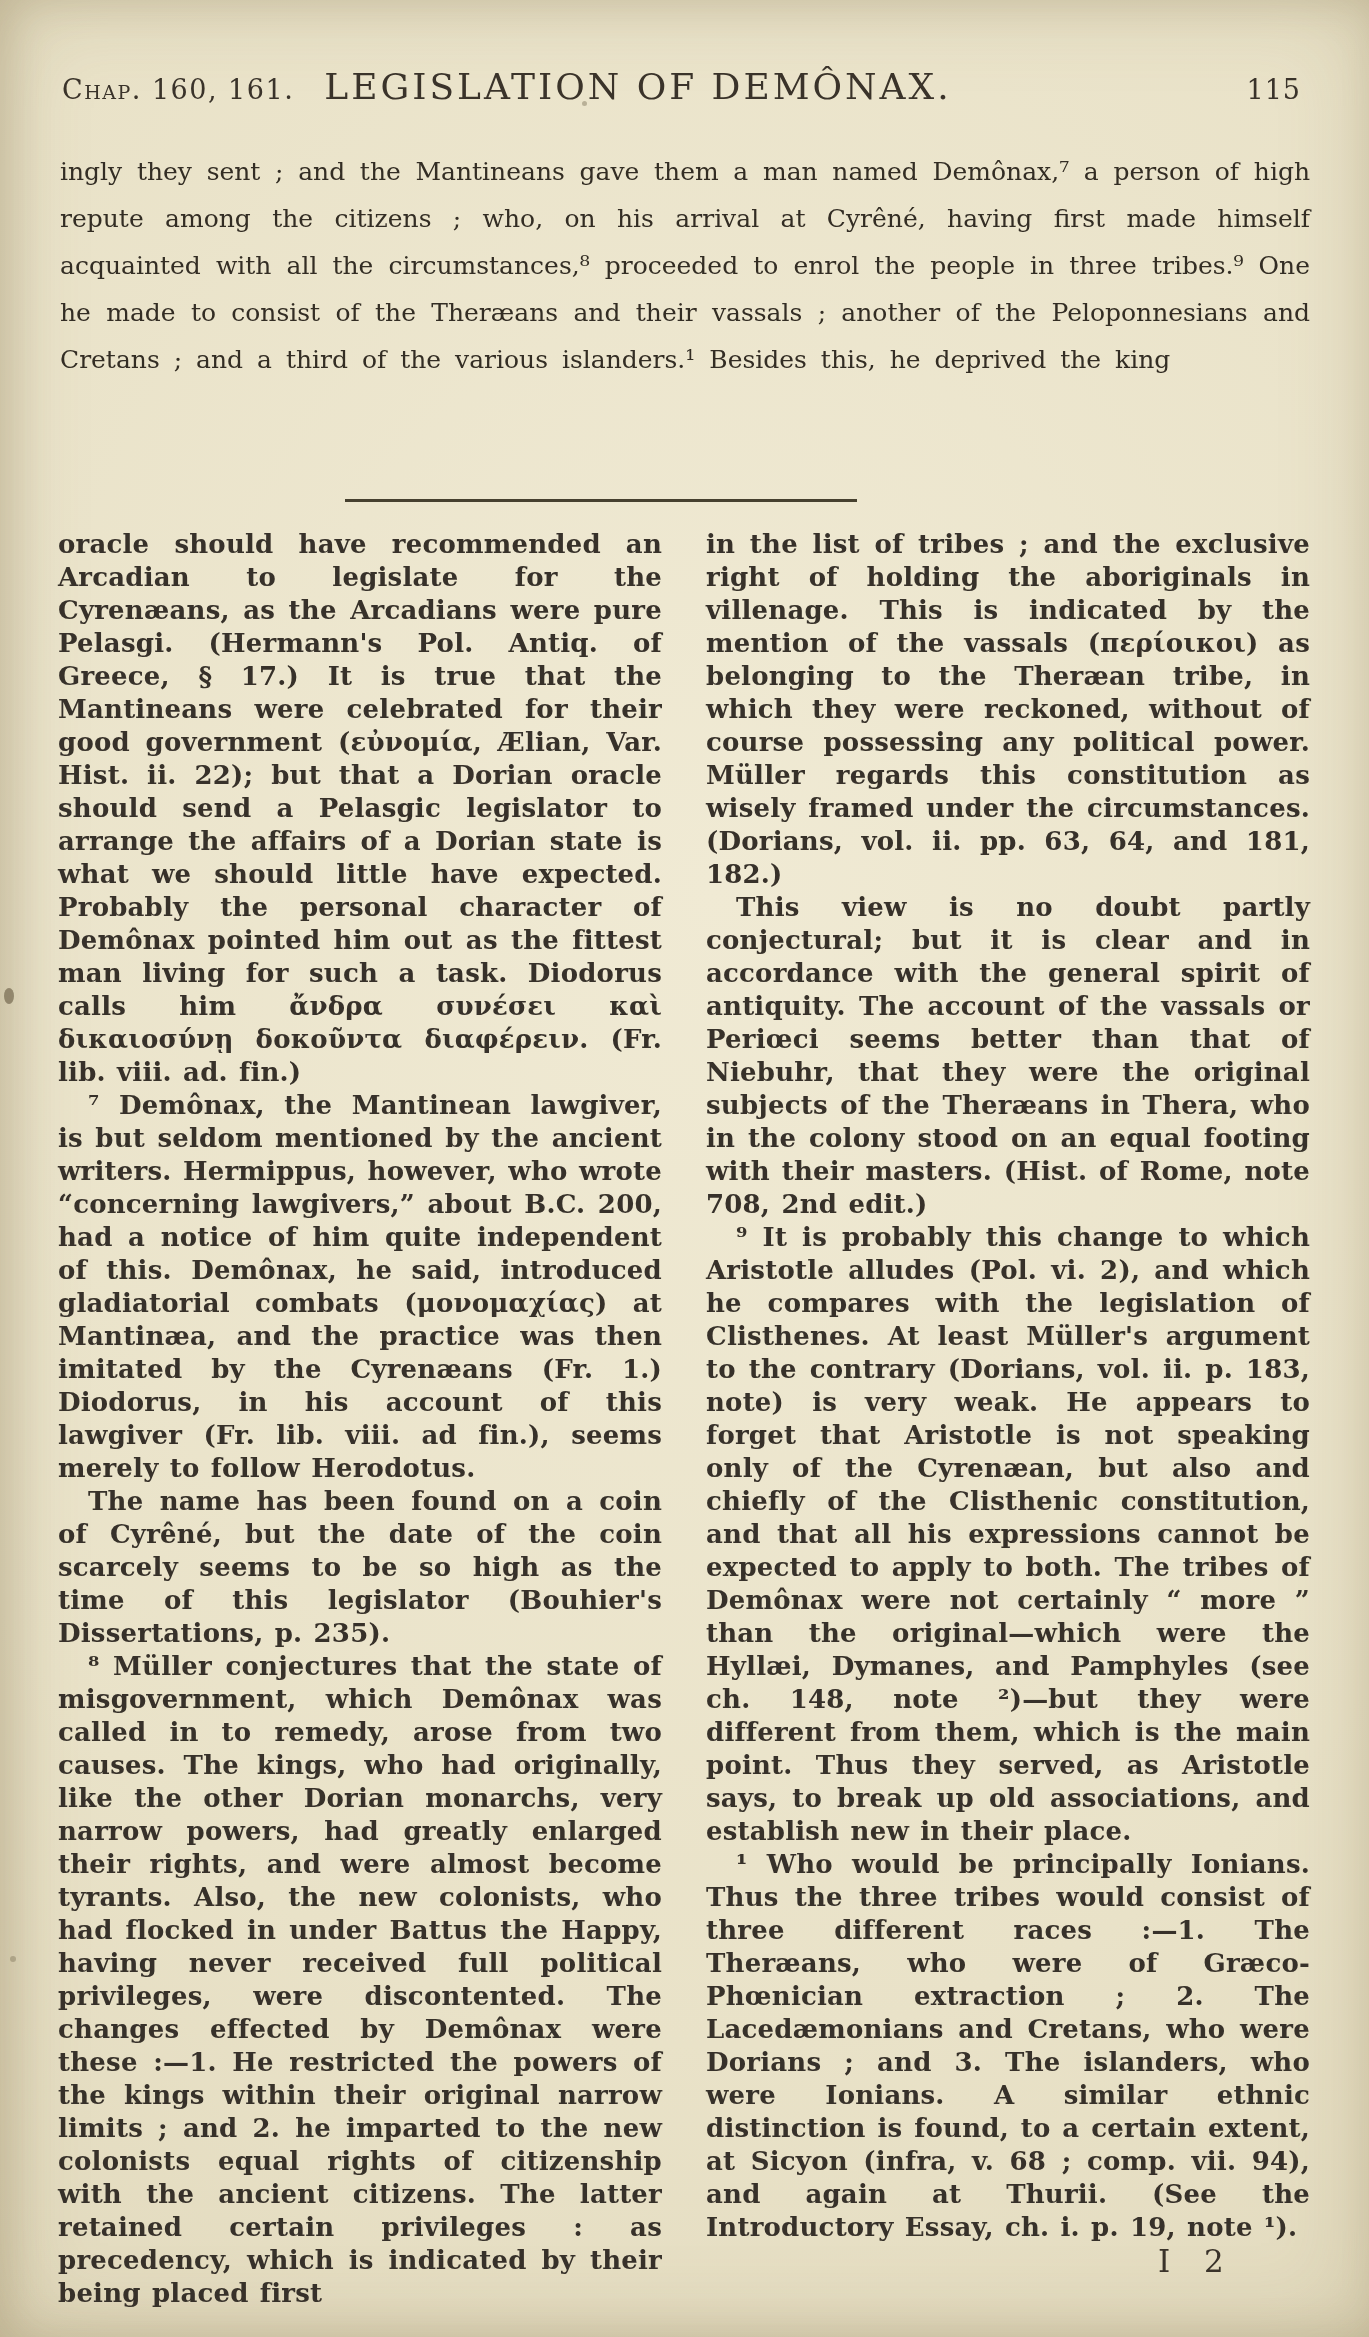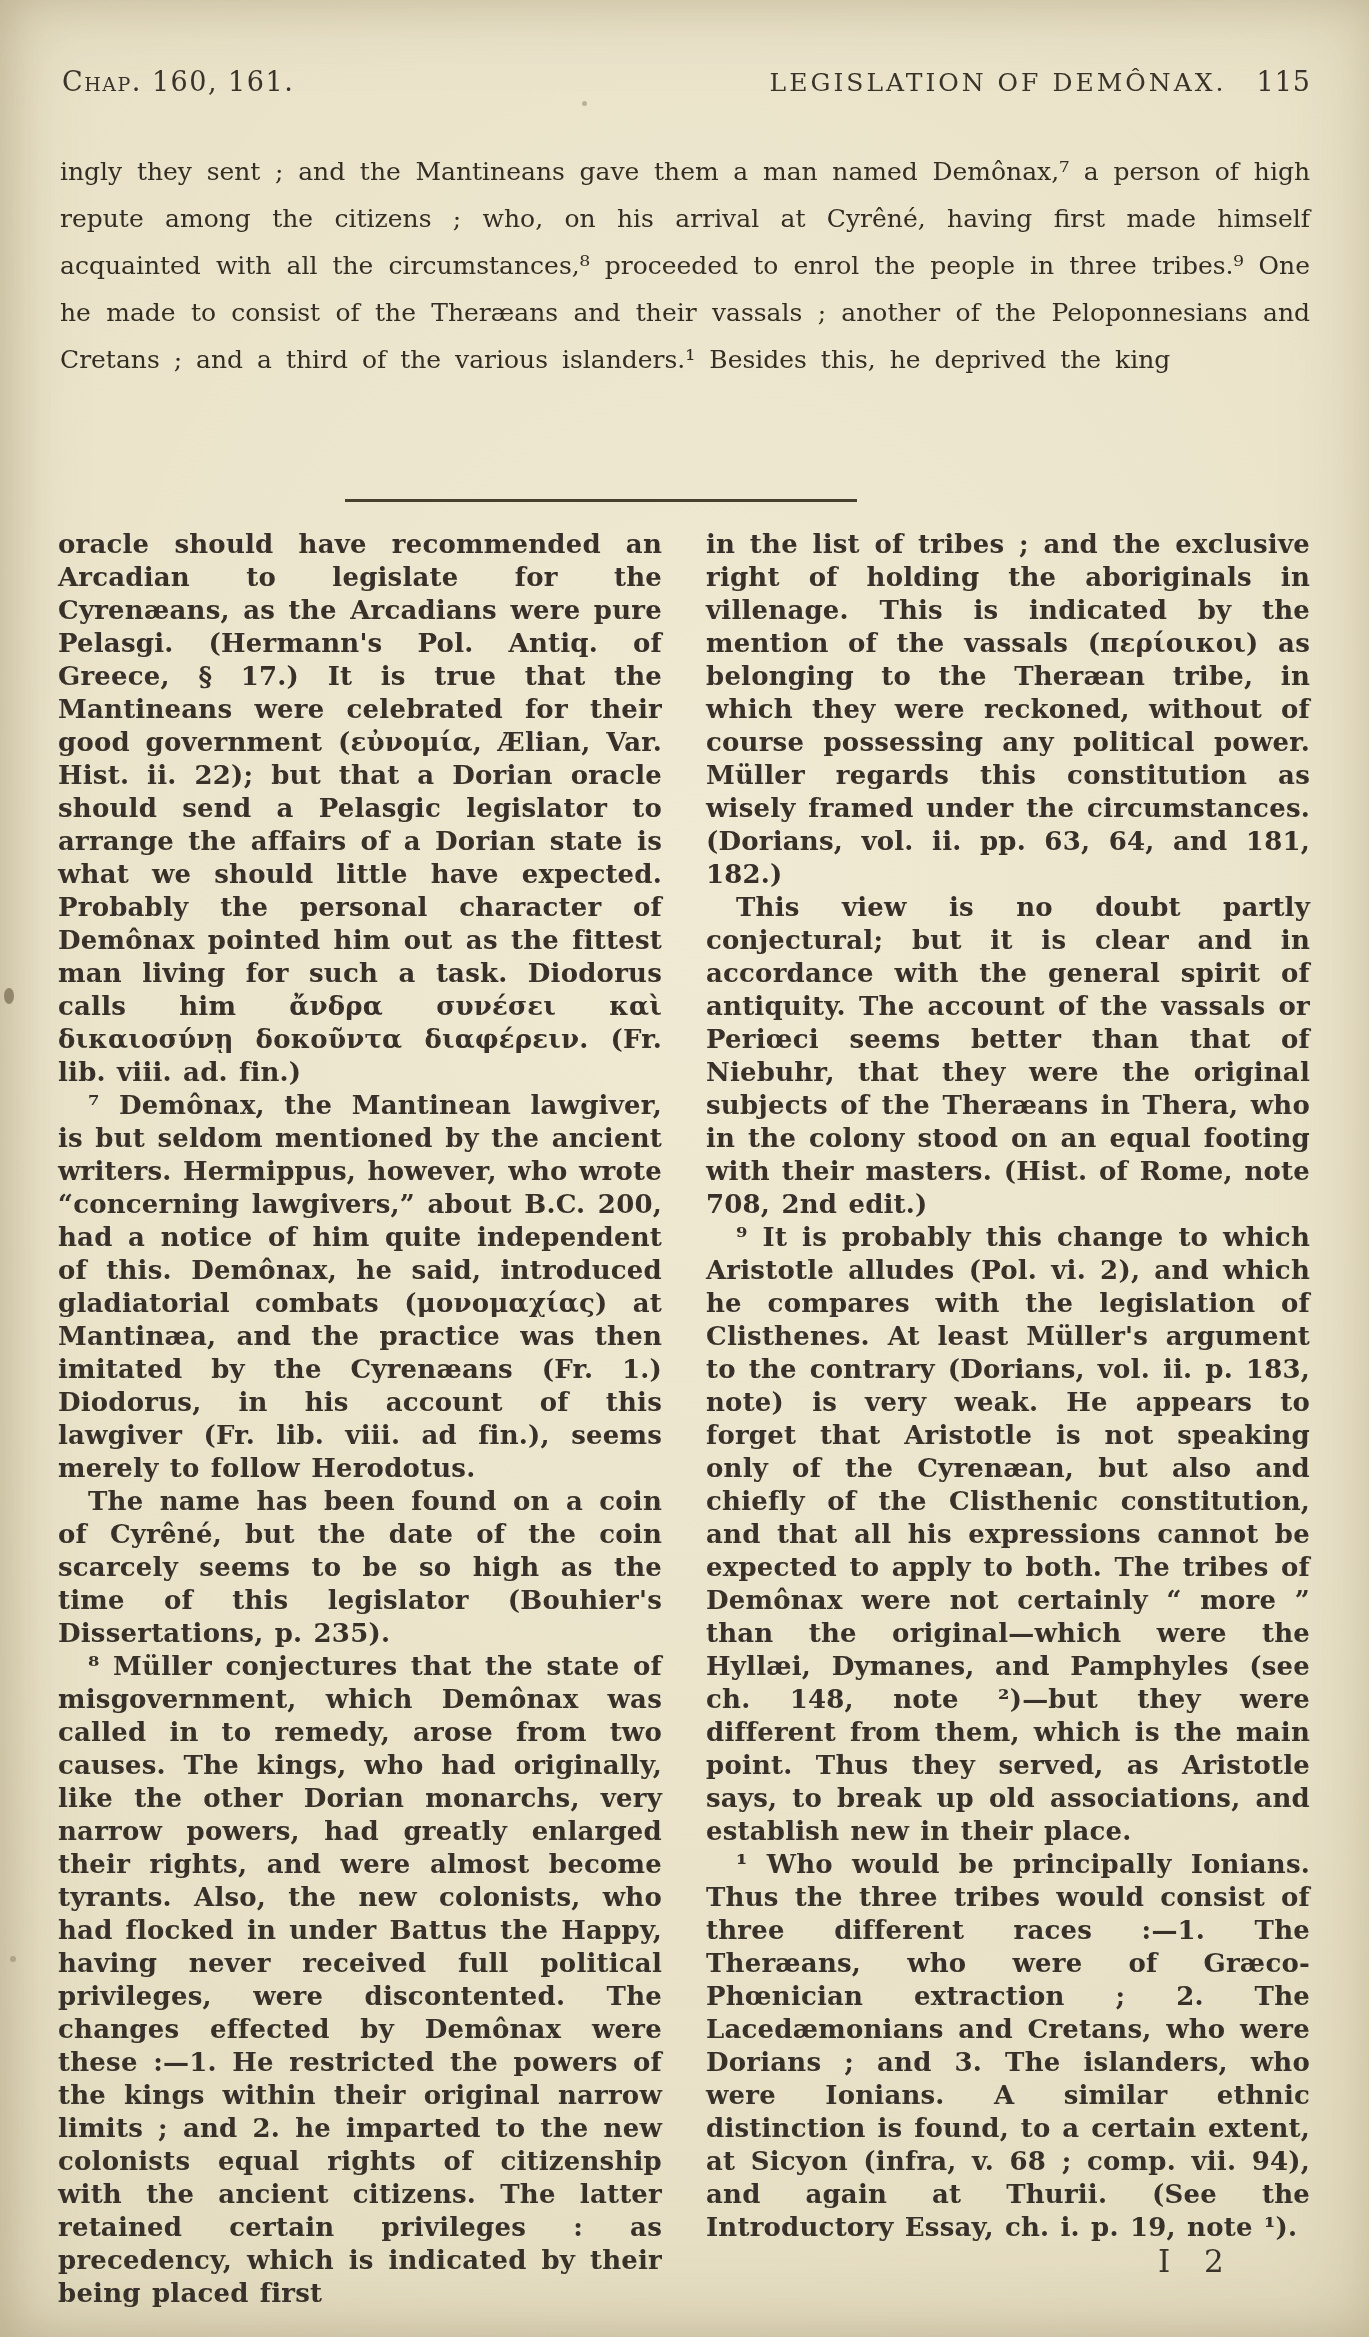--- a/index.html
+++ b/index.html
@@ -18,35 +18,35 @@
     box-shadow: inset 0 0 90px rgba(120, 100, 55, 0.22), inset 12px 0 40px rgba(110, 90, 50, 0.18);
     font-family: "DejaVu Serif", "Liberation Serif", serif;
     color: #332d24;
     overflow: hidden;
     box-sizing: border-box;
   }
   .running-header {
     position: absolute;
     top: 66px;
     left: 62px;
-    right: 58px;
+    right: 68px;
     display: flex;
     justify-content: space-between;
     align-items: baseline;
     color: #3a332a;
   }
   .chapter-ref {
     font-variant: small-caps;
     font-size: 27px;
     letter-spacing: 1.5px;
   }
   .running-title {
-    font-size: 25px;
+    font-size: 36px;
     letter-spacing: 3px;
-    text-align: right;
+    text-align: left;
     flex: 1 1 auto;
     margin: 0 30px;
   }
   .page-number {
     font-size: 27px;
     letter-spacing: 1px;
   }
   .main-text {
     position: absolute;
     top: 148px;

